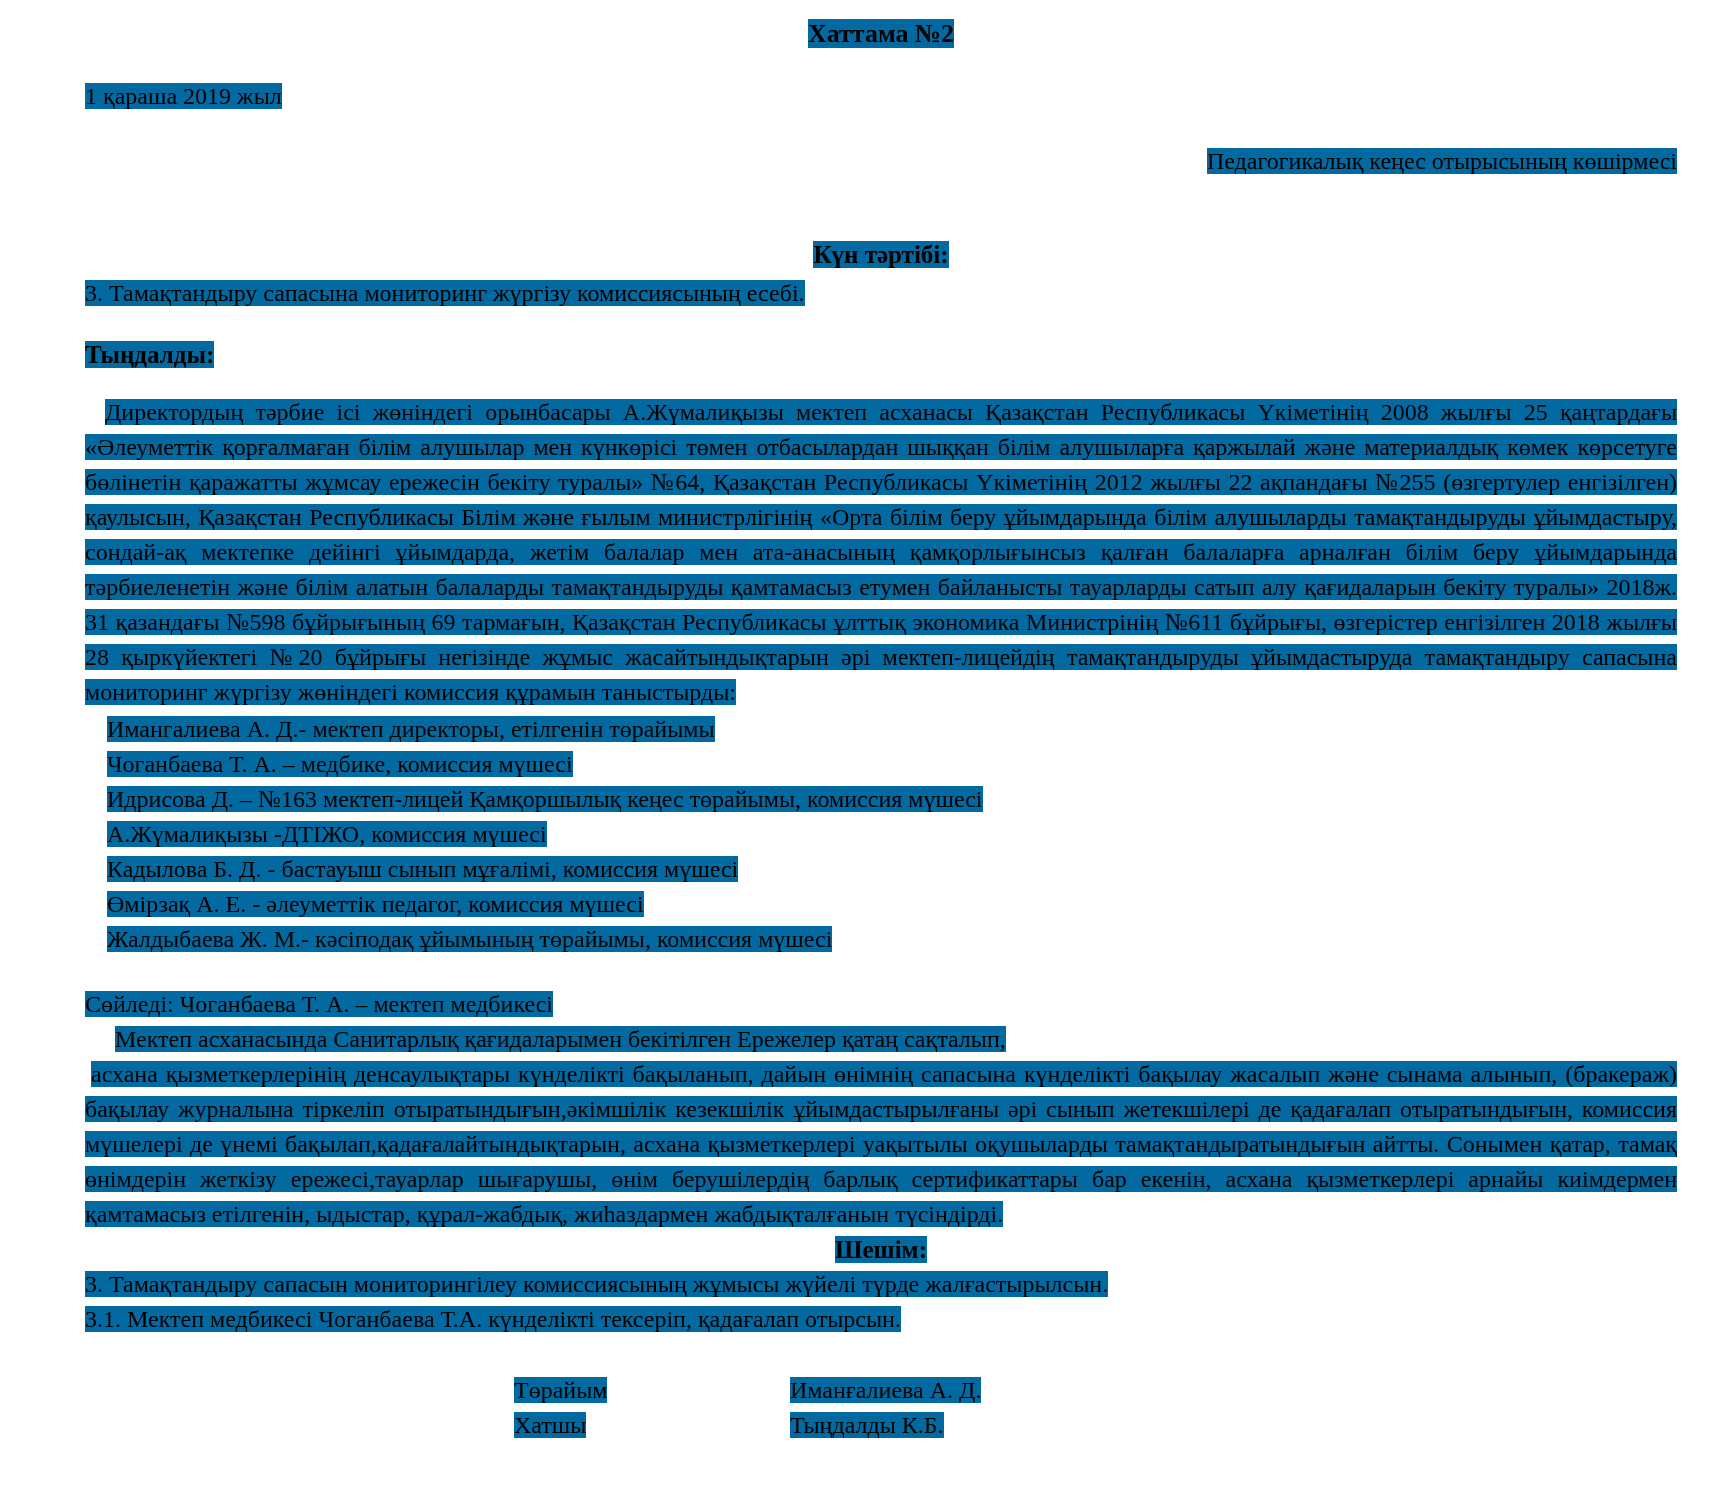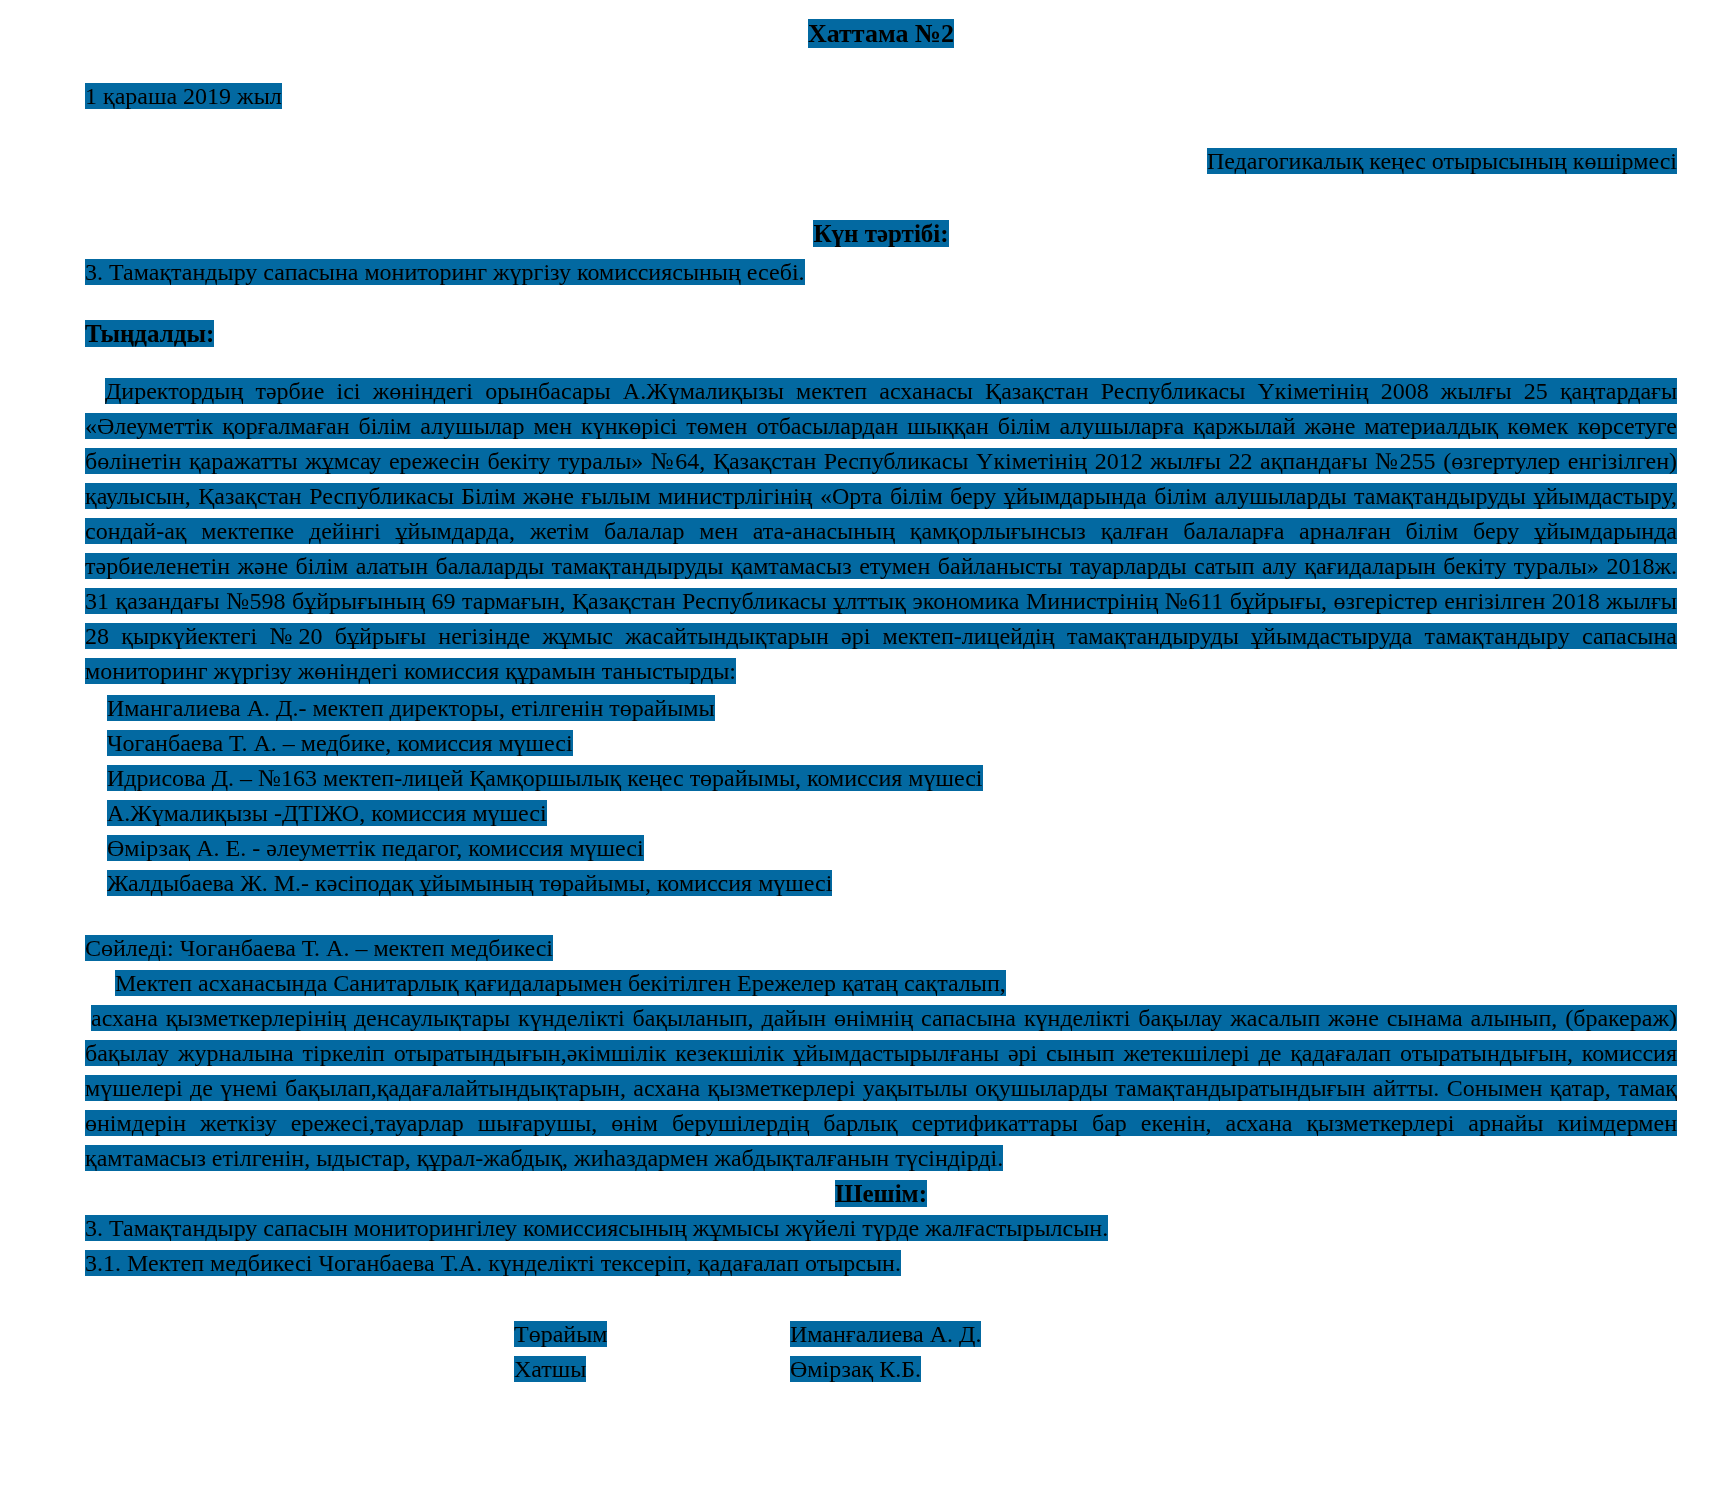--- a/index.html
+++ b/index.html
@@ -38,21 +38,21 @@
   }
   .subtitle {
     text-align: right;
     margin-top: 30px;
   }
   .heading-center {
     text-align: center;
     font-weight: bold;
     font-size: 25px;
   }
-  .agenda-heading { margin-top: 37px; }
+  .agenda-heading { margin-top: 58px; }
   .agenda-item { margin-top: 4px; }
   .heading-left {
     font-weight: bold;
     font-size: 25px;
     margin-top: 26px;
   }
   .heard-para {
     margin: 23px 0 0 0;
     text-align: justify;
     text-indent: 20px;
@@ -92,20 +92,21 @@
 
   <div class="heading-left"><span class="scan">Тыңдалды:</span></div>
 
   <p class="heard-para"><span class="scan">Директордың тәрбие ісі жөніндегі орынбасары А.Жүмалиқызы мектеп асханасы Қазақстан Республикасы Үкіметінің  2008 жылғы 25 қаңтардағы «Әлеуметтік қорғалмаған білім алушылар мен күнкөрісі төмен отбасылардан шыққан білім алушыларға қаржылай және материалдық көмек көрсетуге бөлінетін қаражатты жұмсау ережесін бекіту туралы»  №64, Қазақстан Республикасы Үкіметінің  2012 жылғы 22 ақпандағы №255 (өзгертулер енгізілген) қаулысын, Қазақстан Республикасы Білім және ғылым министрлігінің «Орта білім беру ұйымдарында  білім алушыларды тамақтандыруды ұйымдастыру, сондай-ақ мектепке дейінгі ұйымдарда, жетім балалар мен ата-анасының қамқорлығынсыз қалған балаларға арналған білім беру ұйымдарында тәрбиеленетін және білім алатын балаларды тамақтандыруды қамтамасыз етумен байланысты тауарларды сатып алу қағидаларын бекіту туралы» 2018ж. 31 қазандағы №598 бұйрығының 69 тармағын, Қазақстан Республикасы ұлттық экономика Министрінің №611 бұйрығы, өзгерістер енгізілген 2018 жылғы 28 қыркүйектегі №20 бұйрығы негізінде жұмыс жасайтындықтарын әрі мектеп-лицейдің тамақтандыруды ұйымдастыруда тамақтандыру  сапасына мониторинг жүргізу жөніндегі  комиссия  құрамын таныстырды:</span></p>
 
   <div class="members">
     <div class="member"><span class="scan">Имангалиева А. Д.- мектеп директоры, етілгенін төрайымы</span></div>
     <div class="member"><span class="scan">Чоганбаева Т. А.  – медбике, комиссия мүшесі</span></div>
     <div class="member"><span class="scan">Идрисова Д.   – №163 мектеп-лицей Қамқоршылық кеңес төрайымы, комиссия  мүшесі</span></div>
     <div class="member"><span class="scan">А.Жүмалиқызы -ДТІЖО,  комиссия мүшесі</span></div>
+    <div class="member"><span class="scan">Кадылова Б. Д. - бастауыш сынып мұғалімі, комиссия мүшесі</span></div>
     <div class="member"><span class="scan">Өмірзақ А. Е. - әлеуметтік педагог, комиссия мүшесі</span></div>
     <div class="member"><span class="scan">Жалдыбаева Ж. М.- кәсіподақ ұйымының төрайымы, комиссия мүшесі</span></div>
   </div>
 
   <div class="spoke-lead"><span class="scan">Сөйледі: Чоганбаева Т. А.  – мектеп  медбикесі</span></div>
 
   <div class="spoke-intro"><span class="scan">Мектеп асханасында Санитарлық қағидаларымен бекітілген Ережелер қатаң сақталып,</span></div>
 
   <p class="spoke-para"><span class="scan">асхана қызметкерлерінің денсаулықтары күнделікті бақыланып, дайын өнімнің сапасына күнделікті бақылау жасалып және сынама алынып, (бракераж) бақылау журналына тіркеліп отыратындығын,әкімшілік кезекшілік ұйымдастырылғаны әрі сынып жетекшілері де қадағалап отыратындығын, комиссия мүшелері де үнемі бақылап,қадағалайтындықтарын, асхана қызметкерлері уақытылы оқушыларды тамақтандыратындығын айтты. Сонымен қатар, тамақ өнімдерін жеткізу ережесі,тауарлар шығарушы, өнім берушілердің барлық сертификаттары бар екенін, асхана қызметкерлері арнайы киімдермен қамтамасыз етілгенін, ыдыстар, құрал-жабдық, жиһаздармен жабдықталғанын түсіндірді.</span></p>
 
@@ -114,17 +115,17 @@
   <div class="decision-item"><span class="scan">3. Тамақтандыру  сапасын  мониторингілеу   комиссиясының жұмысы жүйелі түрде жалғастырылсын.</span></div>
   <div class="decision-item"><span class="scan">3.1. Мектеп медбикесі Чоганбаева Т.А. күнделікті тексеріп, қадағалап  отырсын.</span></div>
 
   <div class="signatures">
     <div class="sig-row">
       <span class="sig-role"><span class="scan">Төрайым</span></span>
       <span class="sig-name"><span class="scan">Иманғалиева А. Д.</span></span>
     </div>
     <div class="sig-row">
       <span class="sig-role"><span class="scan">Хатшы</span></span>
-      <span class="sig-name"><span class="scan">Өмірзақ К.Б.</span></span>
+      <span class="sig-name"><span class="scan">Тыңдалды К.Б.</span></span>
     </div>
   </div>
 
 </div>
 
 </body></html>

